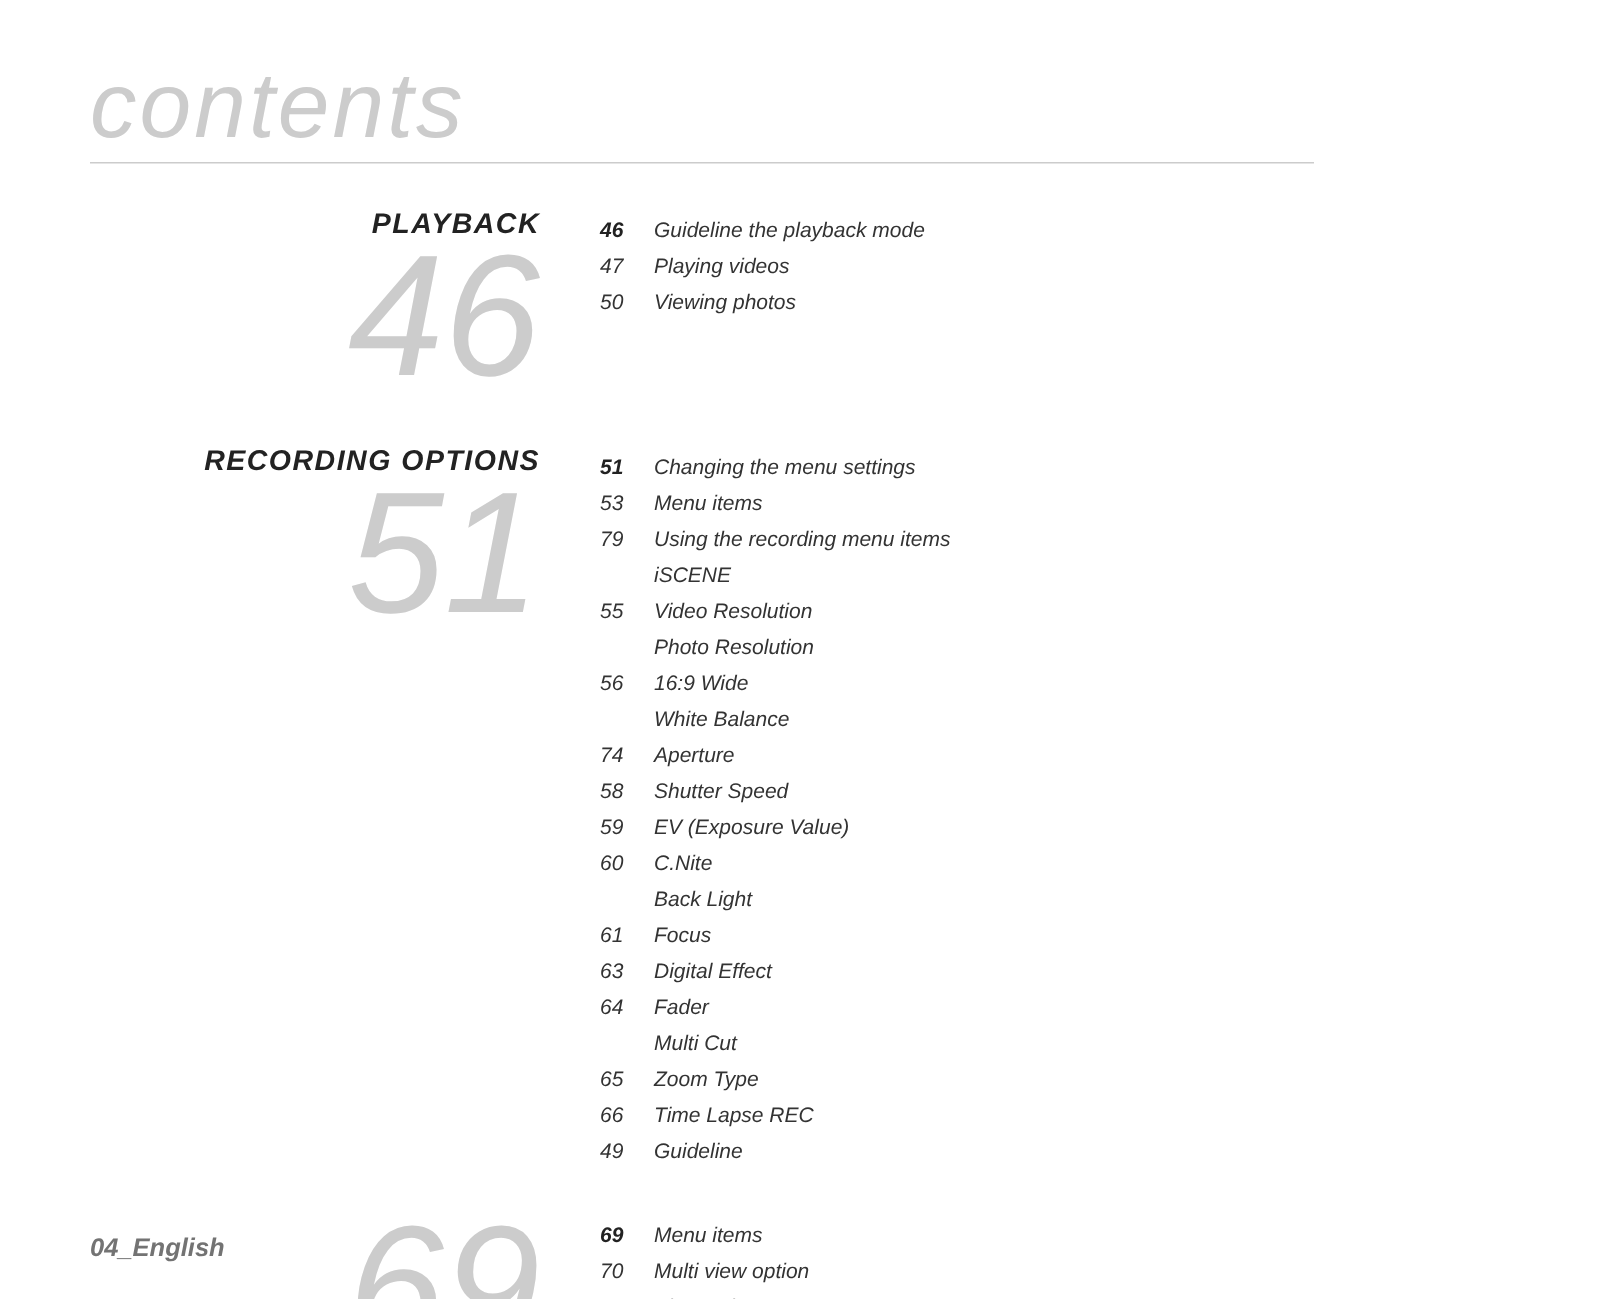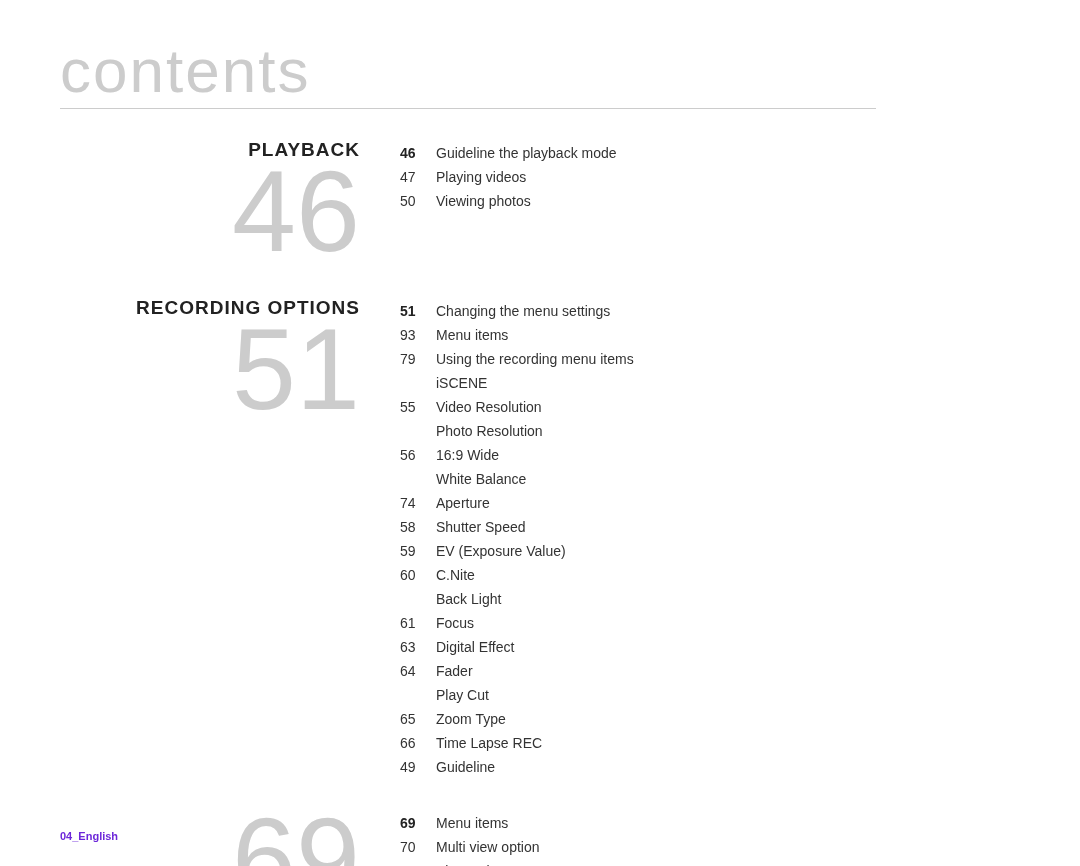--- a/index.html
+++ b/index.html
@@ -15,20 +15,21 @@
       font-family: 'Arial', sans-serif;
       position: relative;
       overflow: hidden;
     }
 
     .page {
       width: 936px;
       height: 866px;
       padding: 40px 60px 30px 60px;
       position: relative;
+      font-style: italic;
     }
 
     
     .title-section {
       margin-bottom: 8px;
     }
 
     .title {
       font-size: 62px;
       font-weight: 200;
@@ -119,23 +120,23 @@
       color: #333333;
       font-size: 14px;
       font-weight: 400;
     }
 
     
     .footer {
       position: absolute;
       bottom: 24px;
       left: 60px;
-      font-size: 11px;
+      font-size: 17px;
       font-weight: 700;
-      color: #6d28d9;
+      color: #737373;
     }
   </style>
 </head>
 <body>
 
 <div class="page">
 
   <div class="title-section">
     <div class="title">contents</div>
     <div class="title-divider"></div>
@@ -166,21 +167,21 @@
         <div class="section-left">
           <div class="section-heading">RECORDING OPTIONS</div>
           <div class="section-number">51</div>
         </div>
         <div class="section-right">
           <div class="toc-item">
             <span class="toc-page">51</span>
             <span class="toc-label">Changing the menu settings</span>
           </div>
           <div class="toc-item">
-            <span class="toc-page empty">93</span>
+            <span class="toc-page empty">53</span>
             <span class="toc-label">Menu items</span>
           </div>
           <div class="toc-item">
             <span class="toc-page empty">79</span>
             <span class="toc-label">Using the recording menu items</span>
           </div>
           <div class="toc-item">
             <span class="toc-page empty"></span>
             <span class="toc-label">iSCENE</span>
           </div>
@@ -227,21 +228,21 @@
           <div class="toc-item">
             <span class="toc-page empty">63</span>
             <span class="toc-label">Digital Effect</span>
           </div>
           <div class="toc-item">
             <span class="toc-page empty">64</span>
             <span class="toc-label">Fader</span>
           </div>
           <div class="toc-item">
             <span class="toc-page empty"></span>
-            <span class="toc-label">Play Cut</span>
+            <span class="toc-label">Multi Cut</span>
           </div>
           <div class="toc-item">
             <span class="toc-page empty">65</span>
             <span class="toc-label">Zoom Type</span>
           </div>
           <div class="toc-item">
             <span class="toc-page empty">66</span>
             <span class="toc-label">Time Lapse REC</span>
           </div>
           <div class="toc-item">

